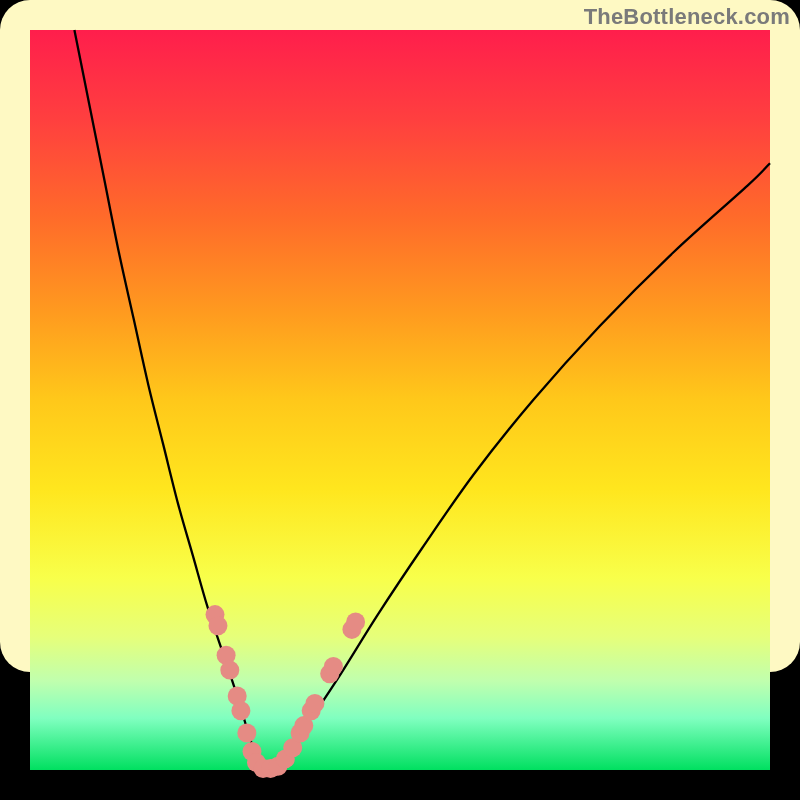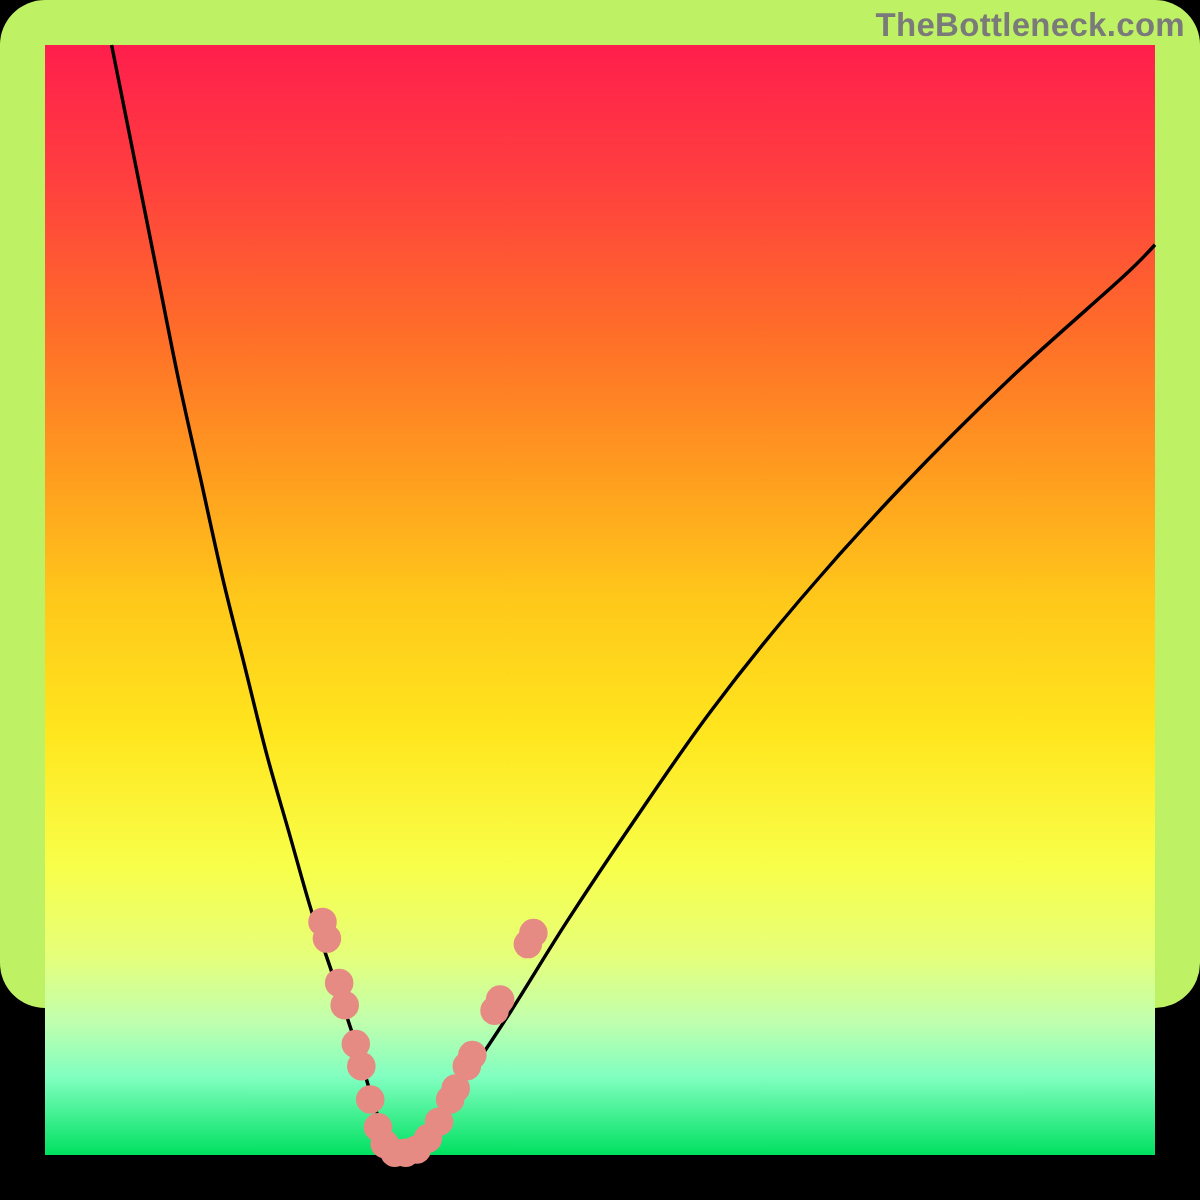--- a/index.html
+++ b/index.html
@@ -1,20 +1,20 @@
 <!DOCTYPE html>
 <html><head>
 <meta charset="utf-8">
 <style>
   * { margin: 0; padding: 0; box-sizing: border-box; }
   html, body { width: 800px; height: 800px; overflow: hidden; background: #000; }
   .frame {
     width: 800px;
     height: 672px;
-    background: #bef264;
+    background: #fef9c3;
     position: relative;
     border-radius: 30px;
   }
   .plot-area {
     position: absolute;
     left: 30px;
     top: 30px;
     width: 740px;
     height: 740px;
     background: linear-gradient(to bottom,

